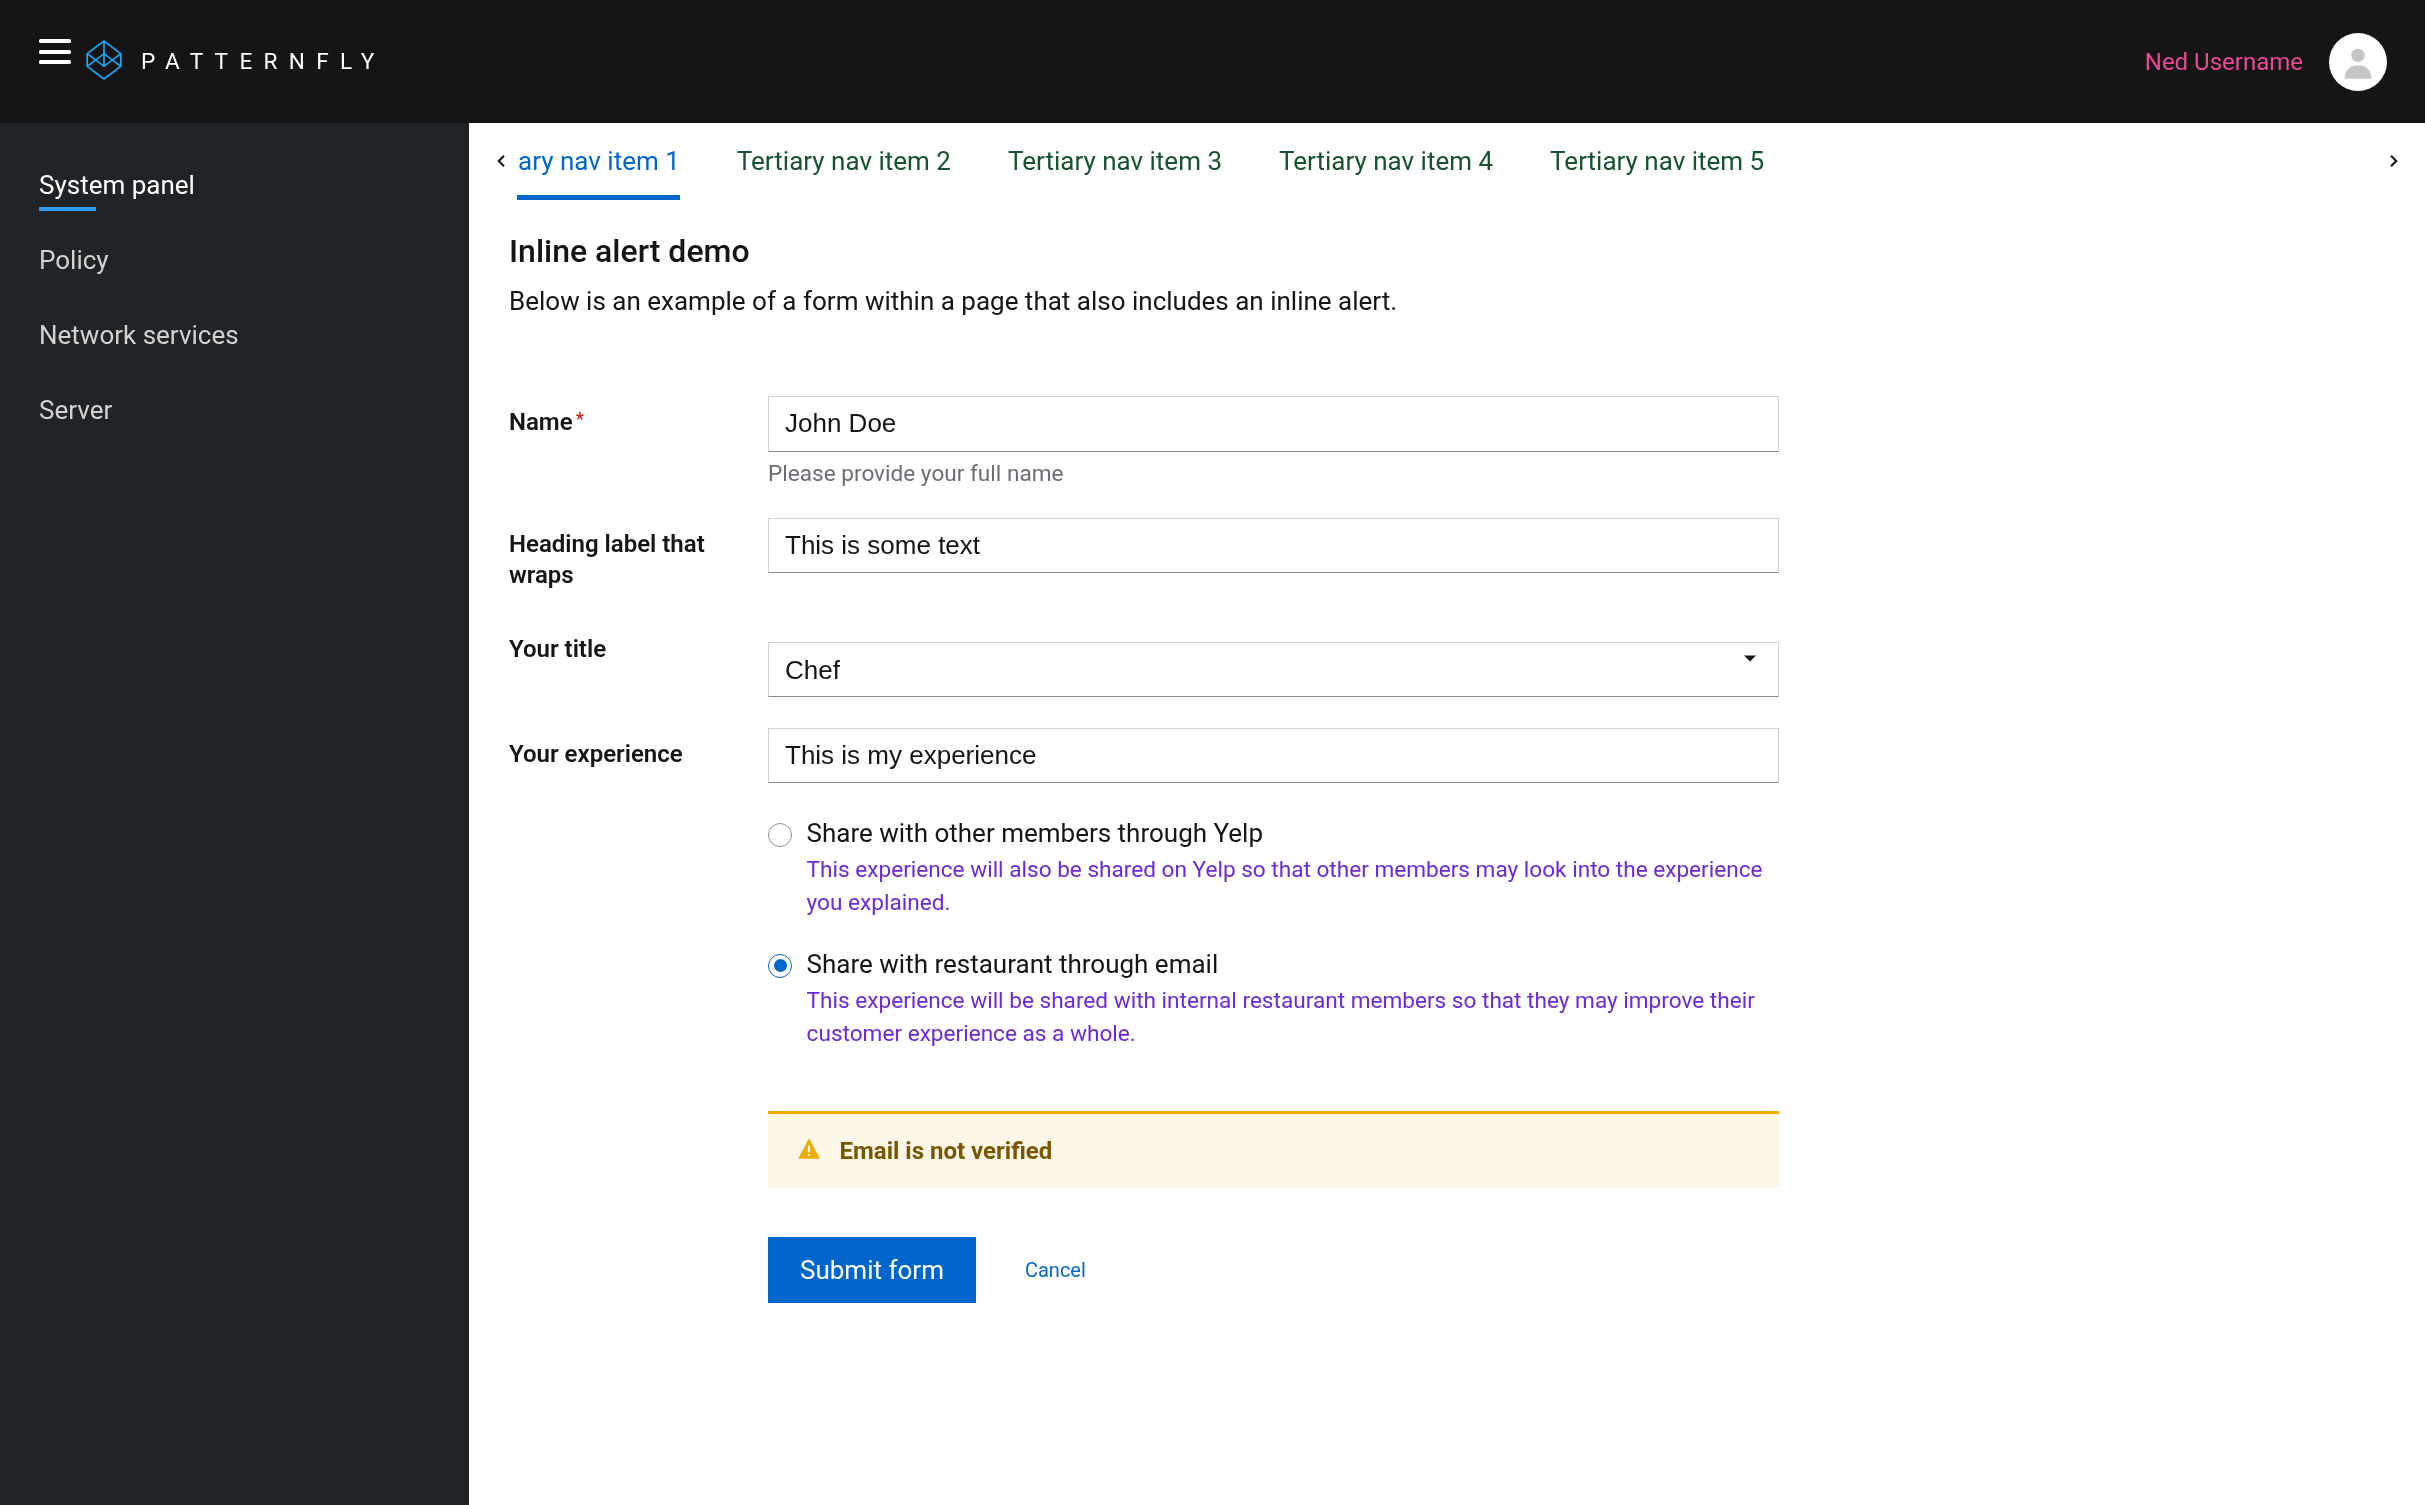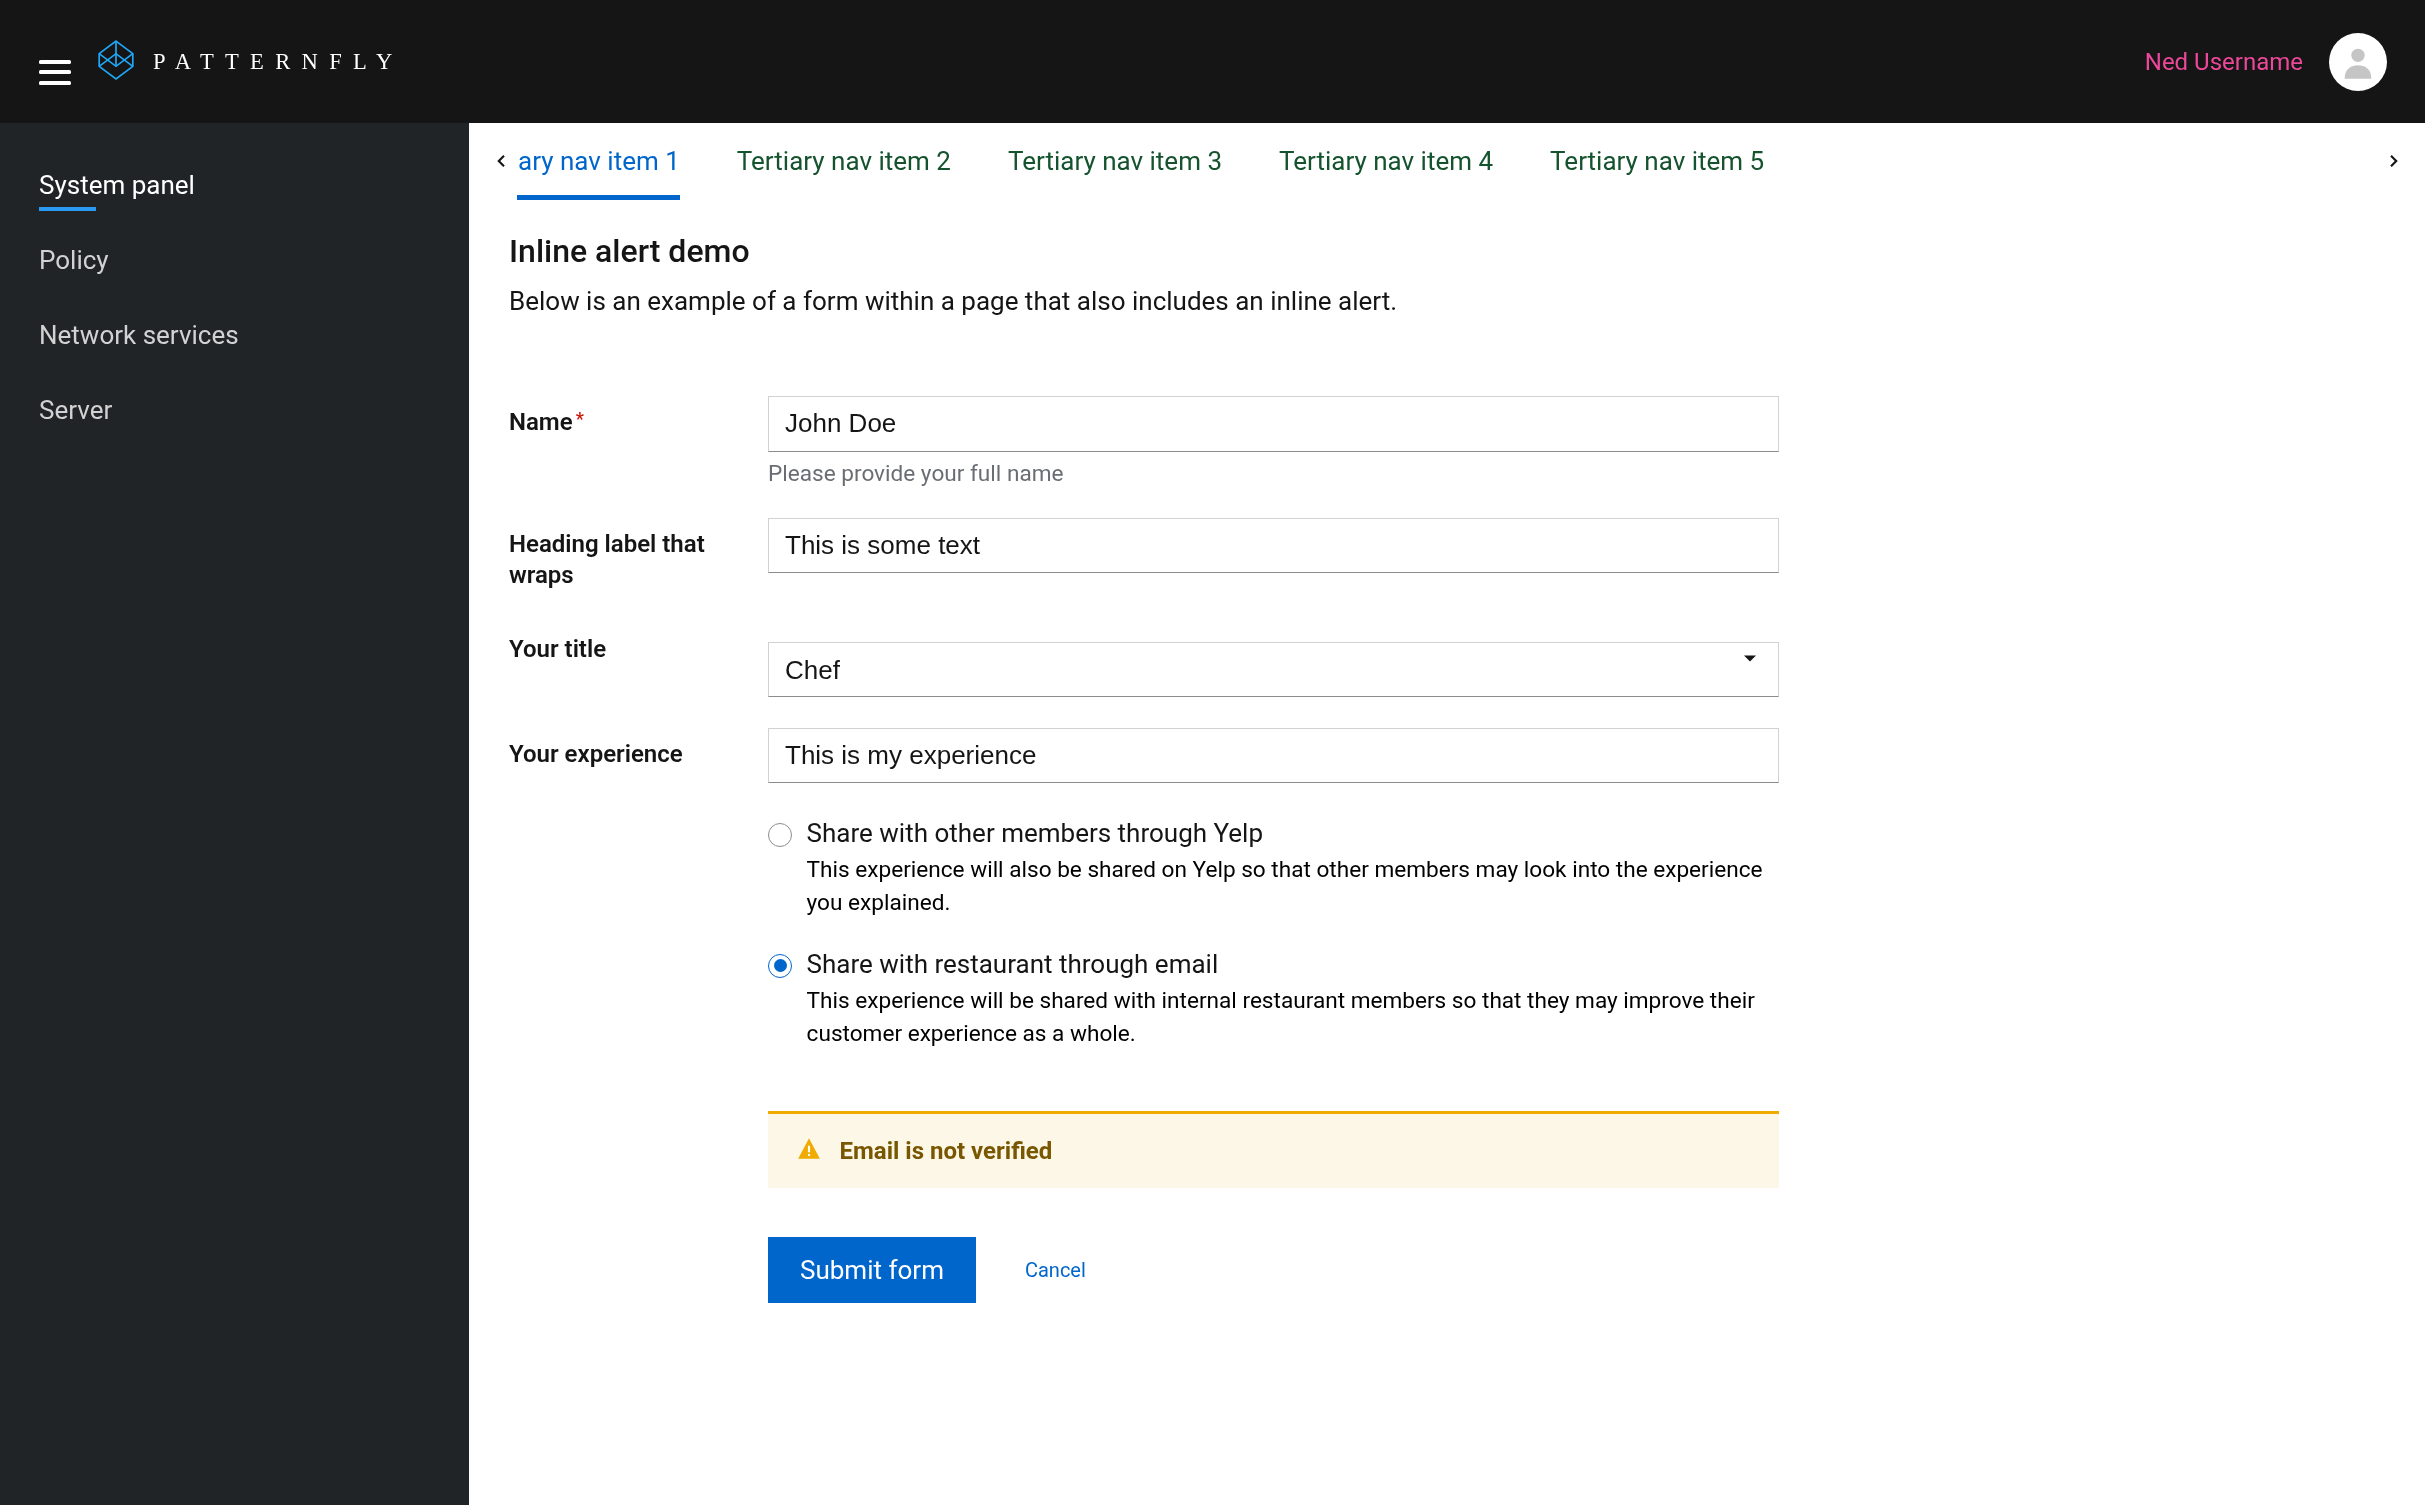--- a/index.html
+++ b/index.html
@@ -20,23 +20,22 @@
   .header {
     background: #151515;
     height: 123px;
     display: flex;
     align-items: center;
     padding: 0 39px;
     color: #fff;
   }
   .header-left {
     display: flex;
-    align-items: flex-end;
-    gap: 24px;
-    font-family: Liberation Serif, serif;
+    align-items: flex-start;
+    gap: 12px;
   }
   .menu-toggle {
     display: flex;
     flex-direction: column;
     gap: 6.5px;
     cursor: pointer;
   }
   .menu-toggle span {
     width: 32px;
     height: 4px;
@@ -268,21 +267,21 @@
     border-radius: 50%;
   }
   .radio-text { flex: 1; }
   .radio-label {
     font-size: 26px;
     color: #151515;
     cursor: pointer;
   }
   .radio-desc {
     font-size: 22.6px;
-    color: #000000;
+    color: #6d28d9;
     margin-top: 6.5px;
     line-height: 1.45;
   }
   
   .alert-inline {
     background: #fdf7e7;
     border-top: 3.2px solid #f0ab00;
     padding: 22.6px 27.5px;
     display: flex;
     align-items: center;

